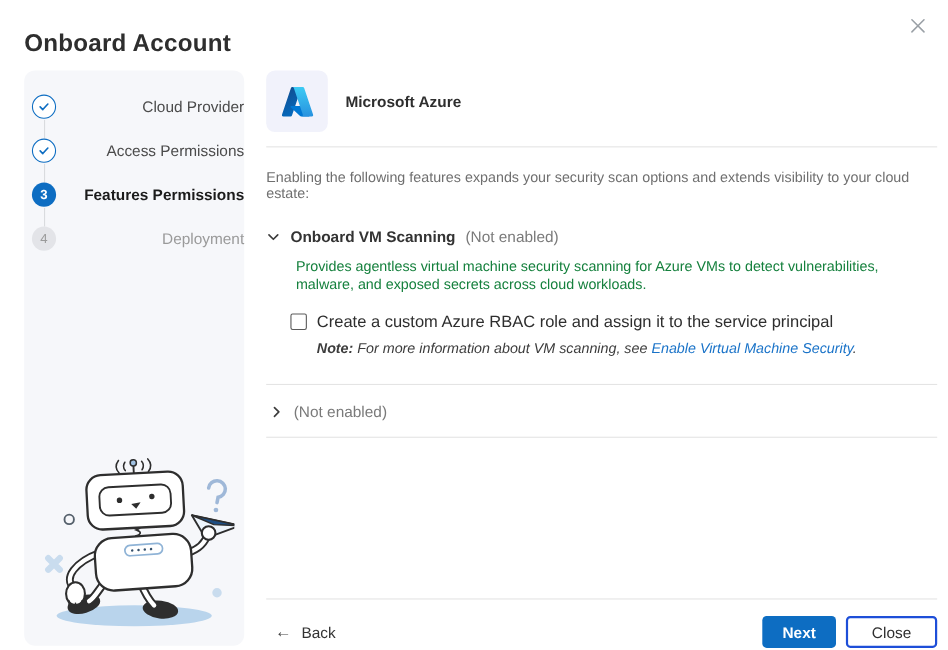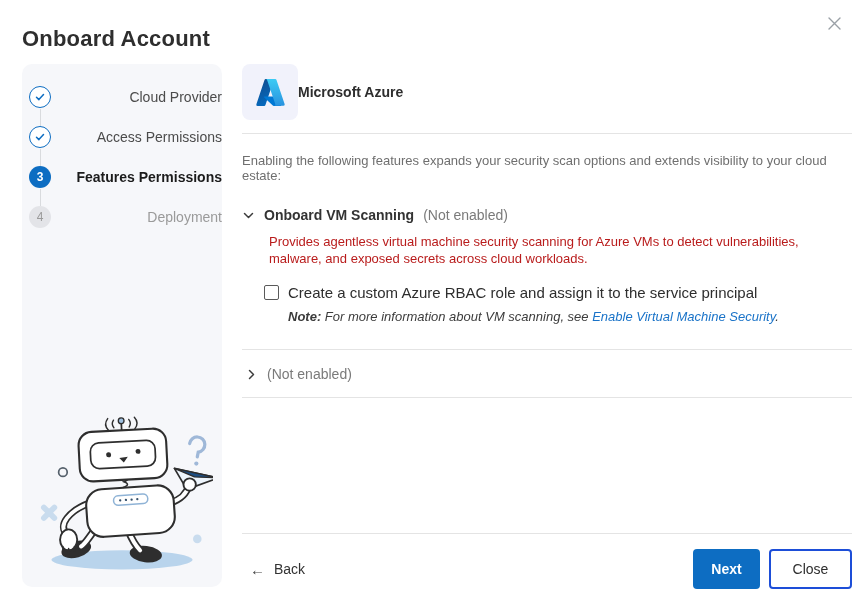--- a/index.html
+++ b/index.html
@@ -28,55 +28,55 @@
     display:flex; align-items:center; justify-content:center; font-size:12px; }
   .dot.done { background:#fff; border:1.5px solid #0d6dc2; }
   .dot.active { background:#0d6dc2; color:#fff; font-weight:bold; }
   .dot.todo { background:#e3e4e8; color:#9a9a9a; }
   .step-label { font-size:14px; color:#4b4b4b; }
   .step.active .step-label { color:#1b1b1b; font-weight:bold; }
   .step.todo .step-label { color:#9a9a9a; }
 
   
   .main { flex:1; margin-left:20px; display:flex; flex-direction:column; height:539px; }
-  .provider { display:flex; align-items:center; }
+  .provider { display:flex; align-items:center; gap:16px; }
   .azure-box { width:56px; height:56px; border-radius:8px; background:#f1f2fb;
     display:flex; align-items:center; justify-content:center; }
   .provider-name { font-size:14px; font-weight:bold; color:#2e2e2e; }
   .rule { border:none; border-top:1px solid #e4e4e4; margin-top:13px; }
   .intro { font-size:13px; color:#6f6f6f; margin-top:19px; }
 
   .sec-hdr { display:flex; align-items:center; gap:9px; cursor:pointer; }
   .sec-hdr.vm { margin-top:24px; }
   .sec-title { font-size:14px; font-weight:bold; color:#333; }
   .sec-status { font-size:14px; color:#7a7a7a; }
   .chev { display:flex; flex-shrink:0; }
 
-  .sec-desc { margin:10px 0 0 27px; font-size:13px; color:#b91c1c; line-height:17px;
+  .sec-desc { margin:10px 0 0 27px; font-size:13px; color:#15803d; line-height:17px;
     max-width:585px; }
   .cb-row { margin:17px 0 0 22px; display:flex; align-items:center; gap:9px; }
   .cb { width:15px; height:15px; border:1.6px solid #5a5a5a; border-radius:2px;
     background:#fff; cursor:pointer; flex-shrink:0; }
   .cb-label { font-size:15px; color:#2e2e2e; }
   .note { margin:8px 0 0 46px; font-size:13px; font-style:italic; color:#3c3c3c; }
   .note b { font-weight:bold; }
   .note a { color:#1a73c8; text-decoration:none; cursor:pointer; }
 
   .rule.above-cd { margin-top:25px; }
   .sec-hdr.cd { margin:16px 0 15px 3px; }
   .spacer { flex:1; }
 
   
   .foot { border-top:1px solid #e4e4e4; padding:15px 0 14px 8px; display:flex;
     align-items:center; }
   .back { display:flex; align-items:center; gap:9px; font-size:14px; color:#333;
     cursor:pointer; }
   .back .arrow { font-size:15px; color:#444; }
   .foot-btns { margin-left:auto; display:flex; gap:9px; }
-  .btn { height:40px; border-radius:4px; font-size:14px; cursor:pointer;
+  .btn { height:29px; border-radius:4px; font-size:14px; cursor:pointer;
     display:flex; align-items:center; justify-content:center;
     font-family:"Liberation Sans", sans-serif; }
   .btn-next { background:#0d6dc2; color:#fff; font-weight:bold; border:none;
     width:67px; }
   .btn-close { background:#fff; color:#2e2e2e; border:2px solid #1d4ed8;
     width:83px; }
 
   .mascot { margin:0 auto 10px auto; }
 </style>
 </head>

